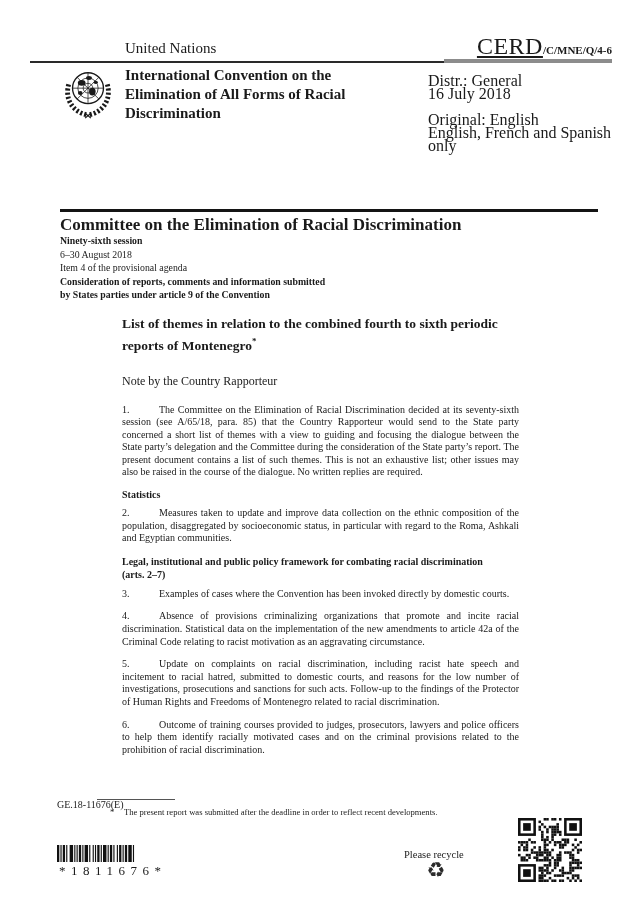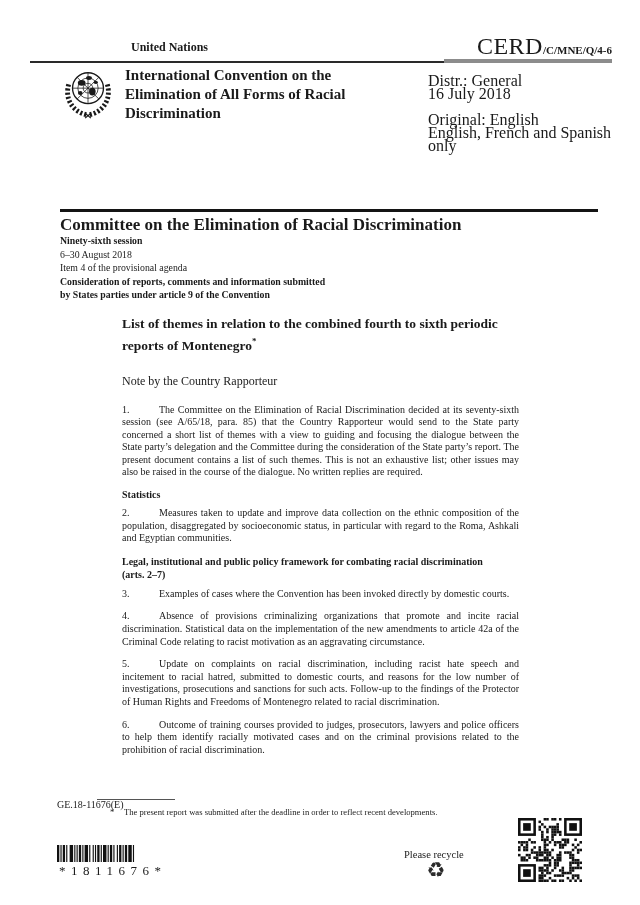--- a/index.html
+++ b/index.html
@@ -3,23 +3,23 @@
 <meta charset="utf-8">
 <style>
   * { box-sizing: border-box; margin: 0; padding: 0; }
   html,body { background:#ffffff; }
   .page {
     position: relative; width: 640px; height: 905px; background:#fff;
     font-family: "Liberation Serif", "DejaVu Serif", serif; color:#1a1a1a;
     overflow: hidden;
   }
   
-  .org-name { position:absolute; left:131px; top:40px; font-size:12px; font-weight:bold; }
+  .org-name { position:absolute; left:125px; top:40px; font-size:15px; font-weight:normal; }
   .doc-symbol { position:absolute; right:28px; top:33px; white-space:nowrap; }
-  .sym-big { font-size:24px; letter-spacing:0.5px; }
+  .sym-big { font-size:24px; letter-spacing:0.5px;text-decoration:underline; }
   .sym-small { font-size:11px;font-weight:bold; }
   .rule-left { position:absolute; left:30px; top:61px; width:414px; height:2px; background:#2a2a2a; }
   .rule-right { position:absolute; left:444px; top:59px; width:168px; height:4px; background:#8c8c8c; }
   .emblem { position:absolute; left:59px; top:64px; width:58px; height:58px; }
   .conv-title { position:absolute; left:125px; top:66px; width:252px; font-size:15px; font-weight:bold; line-height:1.25; }
   .distr-block { position:absolute; left:428px; top:74px; font-size:16px; line-height:13px;font-family:Liberation Serif, serif; }
   .distr-gap { height:13px; }
   
   .main-rule { position:absolute; left:60px; top:209px; width:538px; height:2.6px; background:#141414; }
   .session-block { position:absolute; left:60px; top:218px; font-size:9.8px; line-height:13.5px; }

